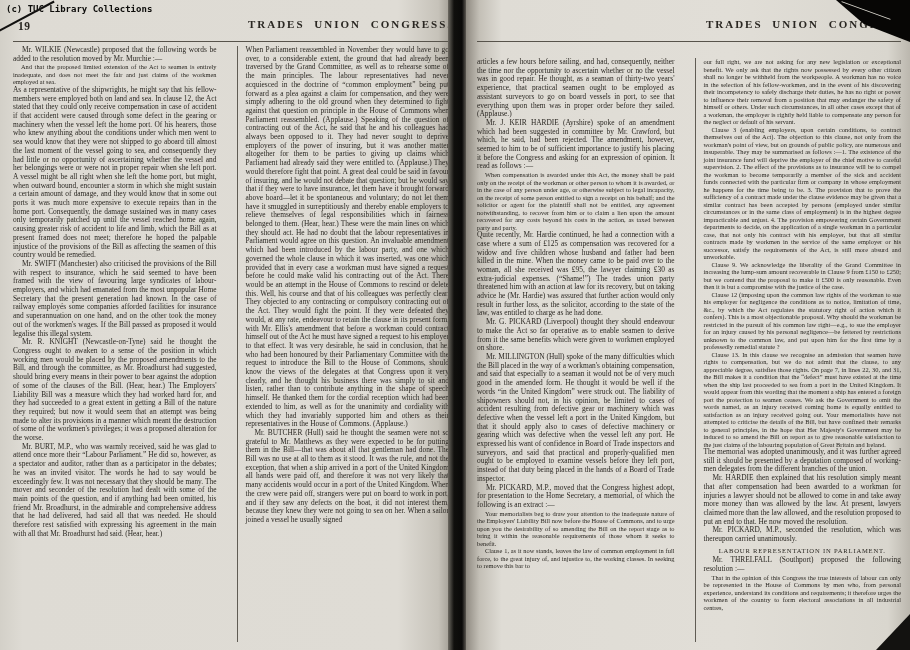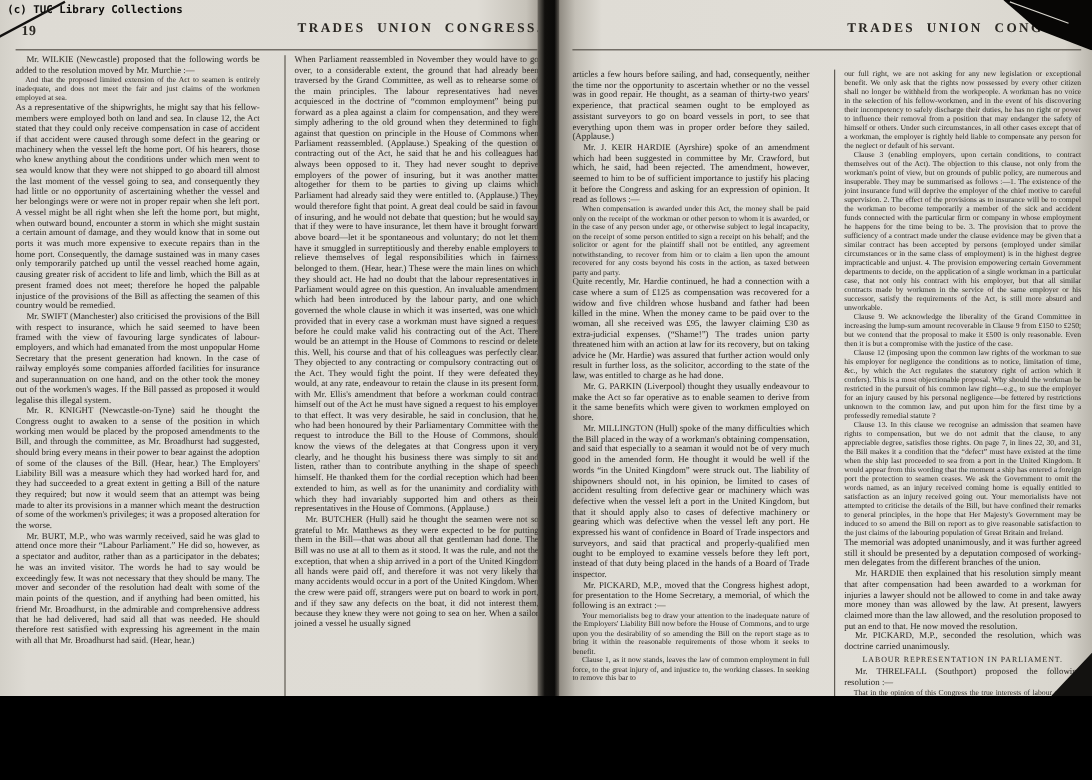--- a/index.html
+++ b/index.html
@@ -1,17 +1,17 @@
 <!DOCTYPE html>
 <html><head>
 <meta charset="utf-8">
 <style>
   html,body { margin:0; padding:0; background:#000; }
   .spread {
-    position:relative; width:910px; height:580px; overflow:hidden;
+    position:relative; width:910px; height:650px; overflow:hidden;
     background:#0a0908;
     font-family:"Liberation Serif","DejaVu Serif",serif;
     color:#2a2722;
   }
   .page { position:absolute; top:0; height:650px; overflow:hidden; }
   .page-left {
     left:0; width:452px;
     background:linear-gradient(90deg,#d3d0c8 0,#dedbd4 5%,#dfdcd5 88%,#c6c2b9 97%,#9e9990 100%);
   }
   .page-right {
@@ -104,35 +104,35 @@
   <section class="page page-right">
     <div class="running-title">TRADES UNION CONGRESS.</div>
     <div class="pagenum pagenum-right">23</div>
     <div class="headrule"></div>
     <div class="cols">
       <div class="col col-first">
           <p class="para cont">articles a few hours before sailing, and had, consequently, neither the time nor the opportunity to ascertain whether or no the vessel was in good repair. He thought, as a seaman of thirty-two years' experience, that practical seamen ought to be employed as assistant surveyors to go on board vessels in port, to see that everything upon them was in proper order before they sailed. (Applause.)</p>
           <p class="para first">Mr. J. KEIR HARDIE (Ayrshire) spoke of an amendment which had been suggested in committee by Mr. Crawford, but which, he said, had been rejected. The amendment, however, seemed to him to be of sufficient importance to justify his placing it before the Congress and asking for an expression of opinion. It read as follows :—</p>
           <p class="para extract">When compensation is awarded under this Act, the money shall be paid only on the receipt of the workman or other person to whom it is awarded, or in the case of any person under age, or otherwise subject to legal incapacity, on the receipt of some person entitled to sign a receipt on his behalf; and the solicitor or agent for the plaintiff shall not be entitled, any agreement notwithstanding, to recover from him or to claim a lien upon the amount recovered for any costs beyond his costs in the action, as taxed between party and party.</p>
           <p class="para cont">Quite recently, Mr. Hardie continued, he had a connection with a case where a sum of £125 as compensation was recovered for a widow and five children whose husband and father had been killed in the mine. When the money came to be paid over to the woman, all she received was £95, the lawyer claiming £30 as extra-judicial expenses. (“Shame!”) The trades union party threatened him with an action at law for its recovery, but on taking advice he (Mr. Hardie) was assured that further action would only result in further loss, as the solicitor, according to the state of the law, was entitled to charge as he had done.</p>
-          <p class="para first">Mr. G. PARKIN (Liverpool) thought they usually endeavour to make the Act so far operative as to enable seamen to derive from it the same benefits which were given to workmen employed on shore.</p>
+          <p class="para first">Mr. G. PICKARD (Liverpool) thought they should endeavour to make the Act so far operative as to enable seamen to derive from it the same benefits which were given to workmen employed on shore.</p>
           <p class="para first">Mr. MILLINGTON (Hull) spoke of the many difficulties which the Bill placed in the way of a workman's obtaining compensation, and said that especially to a seaman it would not be of very much good in the amended form. He thought it would be well if the words “in the United Kingdom” were struck out. The liability of shipowners should not, in his opinion, be limited to cases of accident resulting from defective gear or machinery which was defective when the vessel left a port in the United Kingdom, but that it should apply also to cases of defective machinery or gearing which was defective when the vessel left any port. He expressed his want of confidence in Board of Trade inspectors and surveyors, and said that practical and properly-qualified men ought to be employed to examine vessels before they left port, instead of that duty being placed in the hands of a Board of Trade inspector.</p>
           <p class="para first">Mr. PICKARD, M.P., moved that the Congress highest adopt, for presentation to the Home Secretary, a memorial, of which the following is an extract :—</p>
           <p class="para extract">Your memorialists beg to draw your attention to the inadequate nature of the Employers' Liability Bill now before the House of Commons, and to urge upon you the desirability of so amending the Bill on the report stage as to bring it within the reasonable requirements of those whom it seeks to benefit.</p>
           <p class="para extract">Clause 1, as it now stands, leaves the law of common employment in full force, to the great injury of, and injustice to, the working classes. In seeking to remove this bar to</p>
         </div>
       <div class="col col-second">
           <p class="para extract-cont">our full right, we are not asking for any new legislation or exceptional benefit. We only ask that the rights now possessed by every other citizen shall no longer be withheld from the workpeople. A workman has no voice in the selection of his fellow-workmen, and in the event of his discovering their incompetency to safely discharge their duties, he has no right or power to influence their removal from a position that may endanger the safety of himself or others. Under such circumstances, in all other cases except that of a workman, the employer is rightly held liable to compensate any person for the neglect or default of his servant.</p>
           <p class="para extract">Clause 3 (enabling employers, upon certain conditions, to contract themselves out of the Act). The objection to this clause, not only from the workman's point of view, but on grounds of public policy, are numerous and insuperable. They may be summarised as follows :—1. The existence of the joint insurance fund will deprive the employer of the chief motive to careful supervision. 2. The effect of the provisions as to insurance will be to compel the workman to become temporarily a member of the sick and accident funds connected with the particular firm or company in whose employment he happens for the time being to be. 3. The provision that to prove the sufficiency of a contract made under the clause evidence may be given that a similar contract has been accepted by persons (employed under similar circumstances or in the same class of employment) is in the highest degree impracticable and unjust. 4. The provision empowering certain Government departments to decide, on the application of a single workman in a particular case, that not only his contract with his employer, but that all similar contracts made by workmen in the service of the same employer or his successor, satisfy the requirements of the Act, is still more absurd and unworkable.</p>
           <p class="para extract">Clause 9. We acknowledge the liberality of the Grand Committee in increasing the lump-sum amount recoverable in Clause 9 from £150 to £250; but we contend that the proposal to make it £500 is only reasonable. Even then it is but a compromise with the justice of the case.</p>
           <p class="para extract">Clause 12 (imposing upon the common law rights of the workman to sue his employer for negligence the conditions as to notice, limitation of time, &amp;c., by which the Act regulates the statutory right of action which it confers). This is a most objectionable proposal. Why should the workman be restricted in the pursuit of his common law right—e.g., to sue the employer for an injury caused by his personal negligence—be fettered by restrictions unknown to the common law, and put upon him for the first time by a professedly remedial statute ?</p>
           <p class="para extract">Clause 13. In this clause we recognise an admission that seamen have rights to compensation, but we do not admit that the clause, to any appreciable degree, satisfies those rights. On page 7, in lines 22, 30, and 31, the Bill makes it a condition that the “defect” must have existed at the time when the ship last proceeded to sea from a port in the United Kingdom. It would appear from this wording that the moment a ship has entered a foreign port the protection to seamen ceases. We ask the Government to omit the words named, as an injury received coming home is equally entitled to satisfaction as an injury received going out. Your memorialists have not attempted to criticise the details of the Bill, but have confined their remarks to general principles, in the hope that Her Majesty's Government may be induced to so amend the Bill on report as to give reasonable satisfaction to the just claims of the labouring population of Great Britain and Ireland.</p>
           <p class="para cont">The memorial was adopted unanimously, and it was further agreed still it should be presented by a deputation composed of working-men delegates from the different branches of the union.</p>
           <p class="para first">Mr. HARDIE then explained that his resolution simply meant that after compensation had been awarded to a workman for injuries a lawyer should not be allowed to come in and take away more money than was allowed by the law. At present, lawyers claimed more than the law allowed, and the resolution proposed to put an end to that. He now moved the resolution.</p>
-          <p class="para first">Mr. PICKARD, M.P., seconded the resolution, which was doctrine carried unanimously.</p>
+          <p class="para first">Mr. PICKARD, M.P., seconded the resolution, which was thereupon carried unanimously.</p>
           <p class="para heading">LABOUR REPRESENTATION IN PARLIAMENT.</p>
           <p class="para first">Mr. THRELFALL (Southport) proposed the following resolution :—</p>
           <p class="para extract">That in the opinion of this Congress the true interests of labour can only be represented in the House of Commons by men who, from personal experience, understand its conditions and requirements; it therefore urges the workmen of the country to form electoral associations in all industrial centres,</p>
         </div>
     </div>
   </section>
 
   <div class="corner-tr"></div>
   <div class="corner-tr-crack"></div>
   <div class="corner-br"></div>

